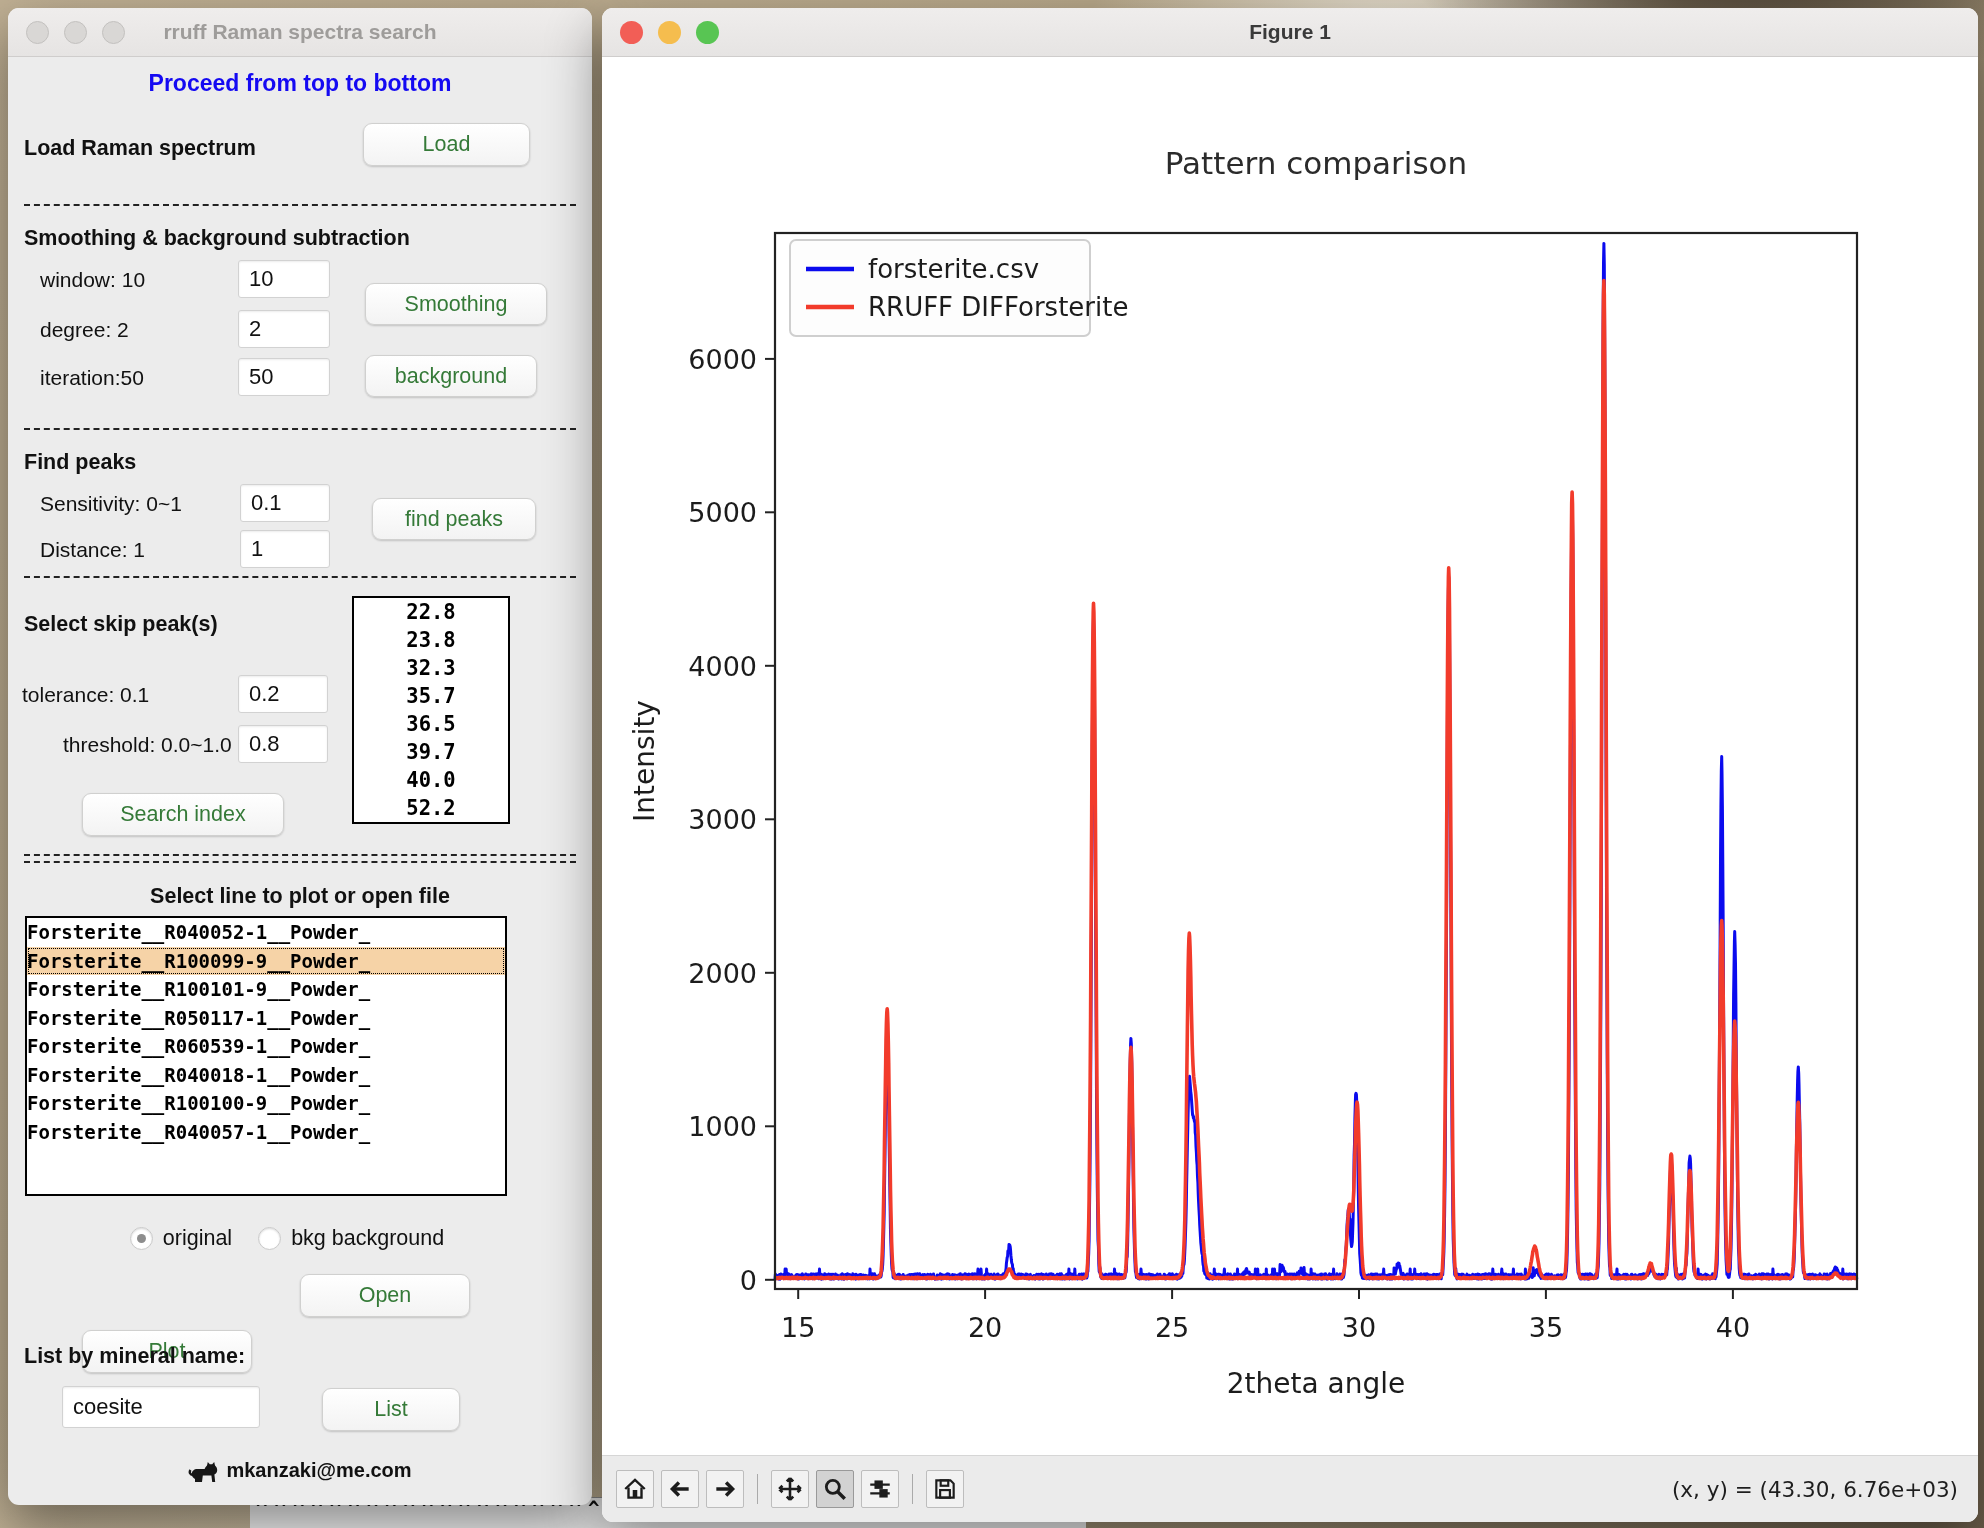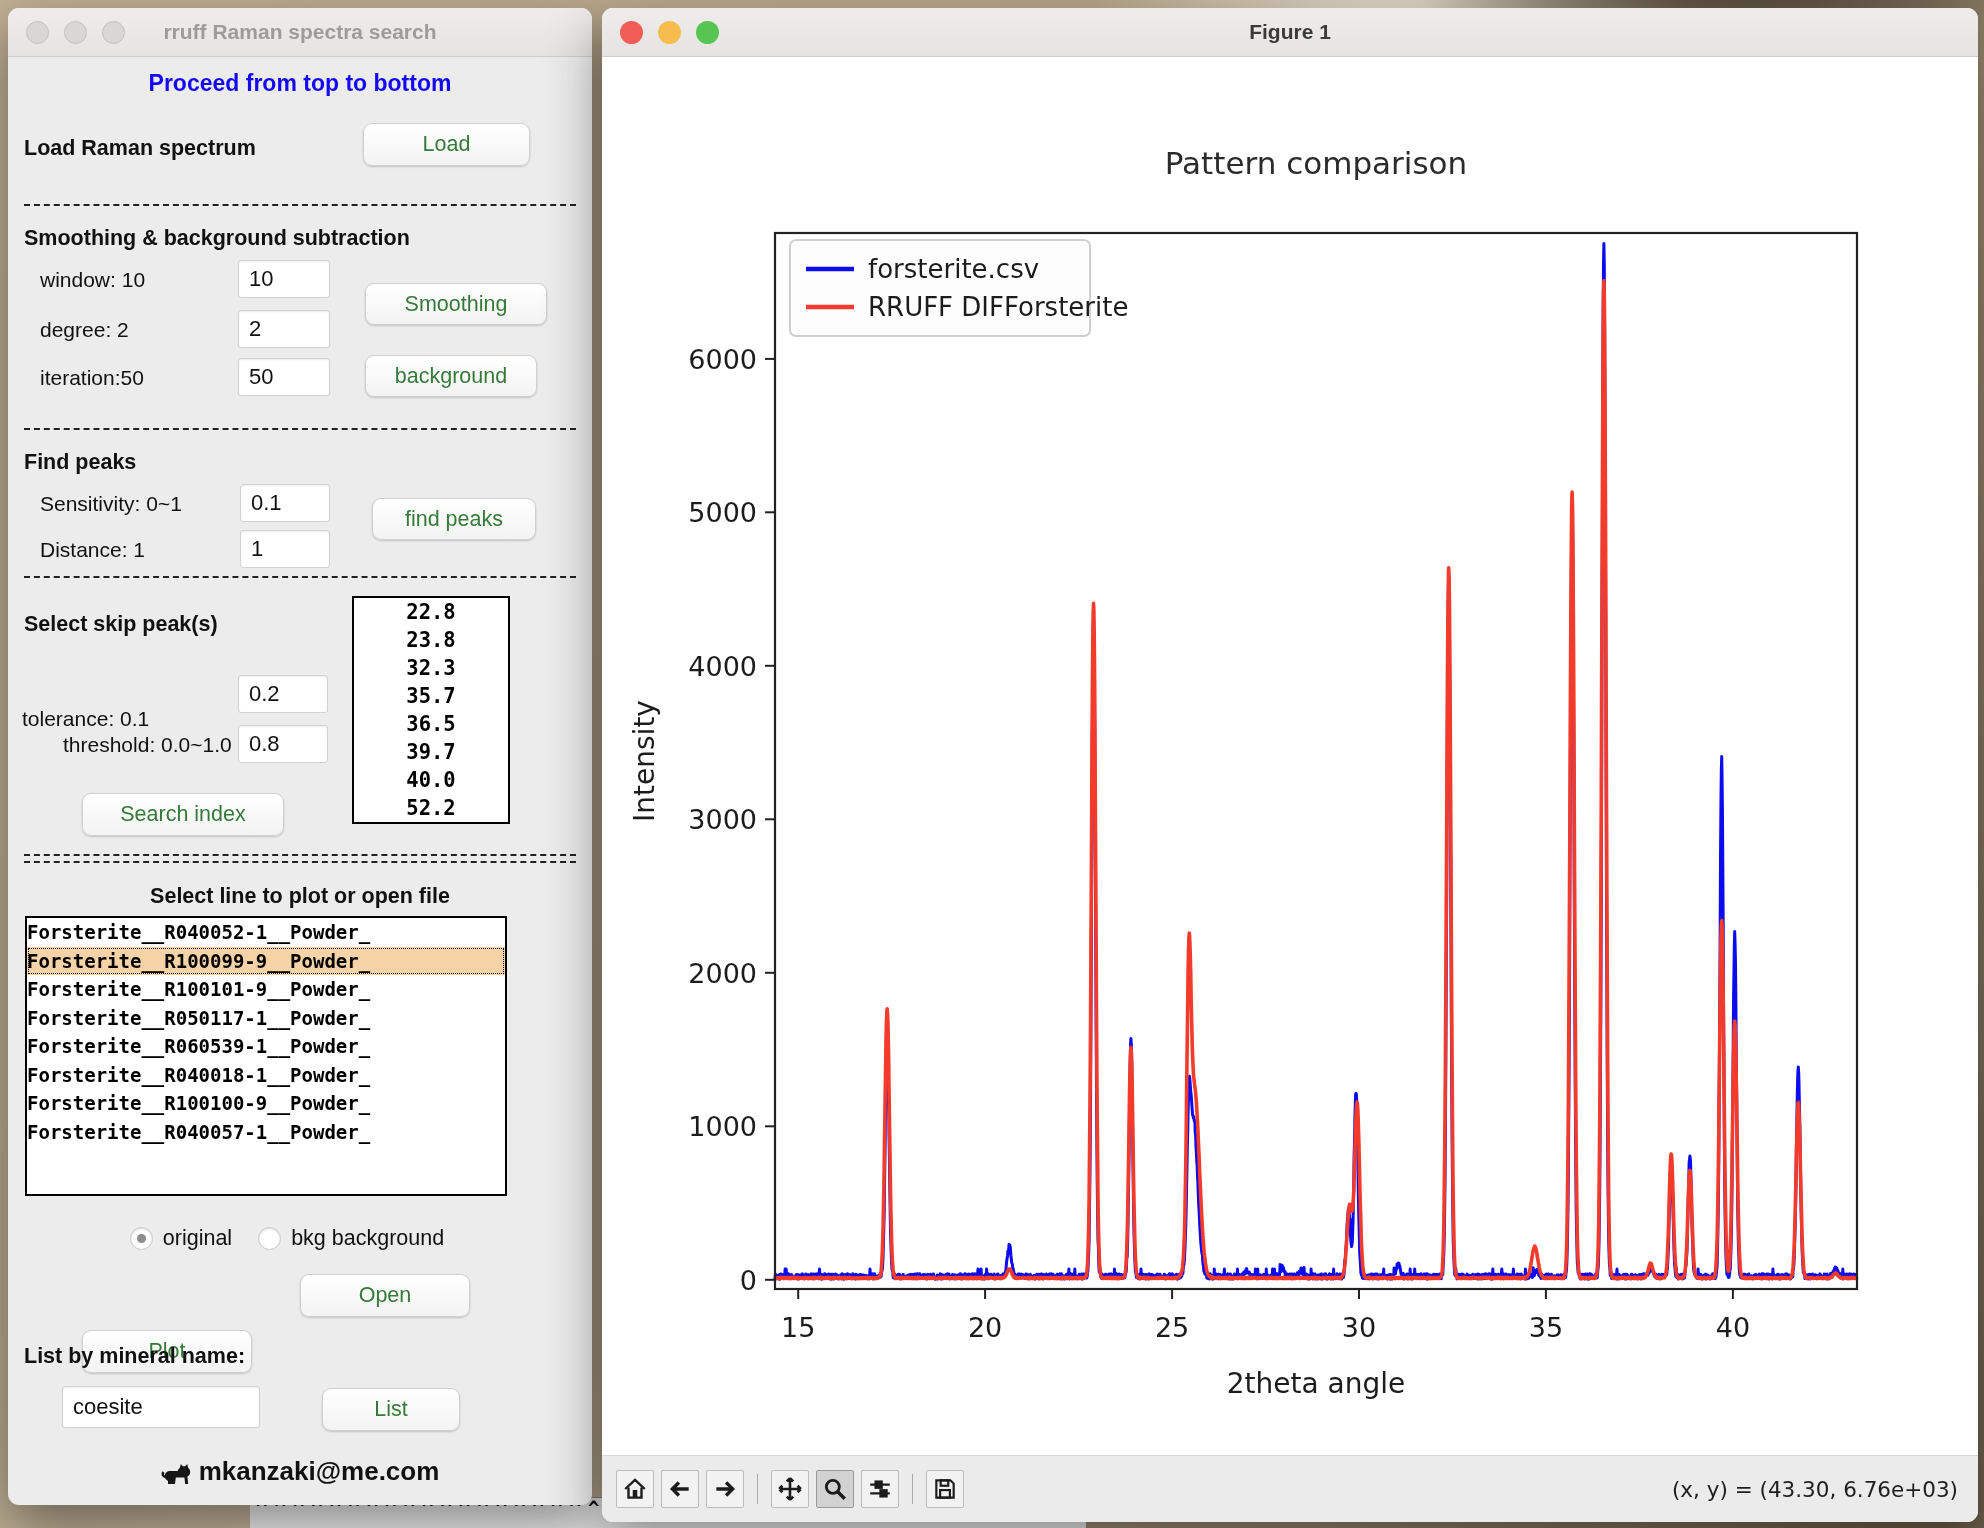--- a/index.html
+++ b/index.html
@@ -47,21 +47,21 @@
     font-family:"DejaVu Sans Mono",monospace;font-weight:bold;color:#000;overflow:hidden;}
   .skip-item{height:28px;line-height:28px;font-size:20.5px;text-align:center;}
   .file-item{height:28.5px;line-height:28.5px;font-size:19px;white-space:pre;padding-left:0;}
   .file-item.selected{background:#f6d3a7;outline:1.5px dotted #000;outline-offset:-2px;}
   .radio{width:21px;height:21px;border-radius:50%;background:#fff;border:1px solid #c9c9c9;
     box-shadow:inset 0 1px 2px rgba(0,0,0,.15);display:inline-flex;align-items:center;justify-content:center;}
   .radio .dot{width:9px;height:9px;border-radius:50%;background:#8d8d8d;display:none;}
   .radio.checked .dot{display:block;}
   .radio-label{font-size:21.5px;color:#111;margin:0 26px 0 10px;}
   .footer{display:flex;align-items:center;justify-content:center;gap:6px;
-    font-weight:bold;font-size:26px;color:#111;width:100%;}
+    font-weight:bold;font-size:20px;color:#111;width:100%;}
   
   #fig-win{left:602px;top:8px;width:1376px;height:1514px;background:#ffffff;}
   #fig-win .wtitle{color:#3a3a3a;}
   #chart-svg{position:absolute;left:0;top:48px;}
   #chart-svg text{font-family:"DejaVu Sans",sans-serif;}
   .fig-toolbar{position:absolute;left:0;right:0;bottom:0;height:66px;
     background:#ebebeb;border-top:1px solid #d6d6d6;display:flex;align-items:center;}
   .tb-group{display:flex;align-items:center;gap:7px;margin-left:14px;}
   .tb-btn{width:36px;height:36px;border:1px solid #bdbdbd;background:#f2f2f2;
     display:flex;align-items:center;justify-content:center;border-radius:2px;}
@@ -118,21 +118,21 @@
   <div class="abs mono-list" style="left:344px;top:588px;width:158px;height:228px;">
     <div class="skip-item">22.8</div>
     <div class="skip-item">23.8</div>
     <div class="skip-item">32.3</div>
     <div class="skip-item">35.7</div>
     <div class="skip-item">36.5</div>
     <div class="skip-item">39.7</div>
     <div class="skip-item">40.0</div>
     <div class="skip-item">52.2</div>
   </div>
-  <div class="abs row-label" style="left:14px;top:675px;margin-top:24px;">tolerance: 0.1</div>
+  <div class="abs row-label" style="left:14px;top:675px;">tolerance: 0.1</div>
   <input class="abs entry" style="left: 230px; top: 667px; width: 90px;" value="0.2">
   <div class="abs row-label" style="left:14px;top:725px;margin-left:41px;">threshold: 0.0~1.0</div>
   <input class="abs entry" style="left: 230px; top: 717px; width: 90px;" value="0.8">
   <div class="abs btn" style="left:74px;top:785px;width:200px;height:41px;">Search index</div>
 
   <div class="abs eqsep" style="left:16px;top:846px;width:552px;"></div>
 
   <div class="abs sec-title" style="top:876px;width:100%;text-align:center;">Select line to plot or open file</div>
   <div class="abs mono-list" style="left:17px;top:908px;width:482px;height:280px;">
     <div class="file-item">Forsterite__R040052-1__Powder_</div>

